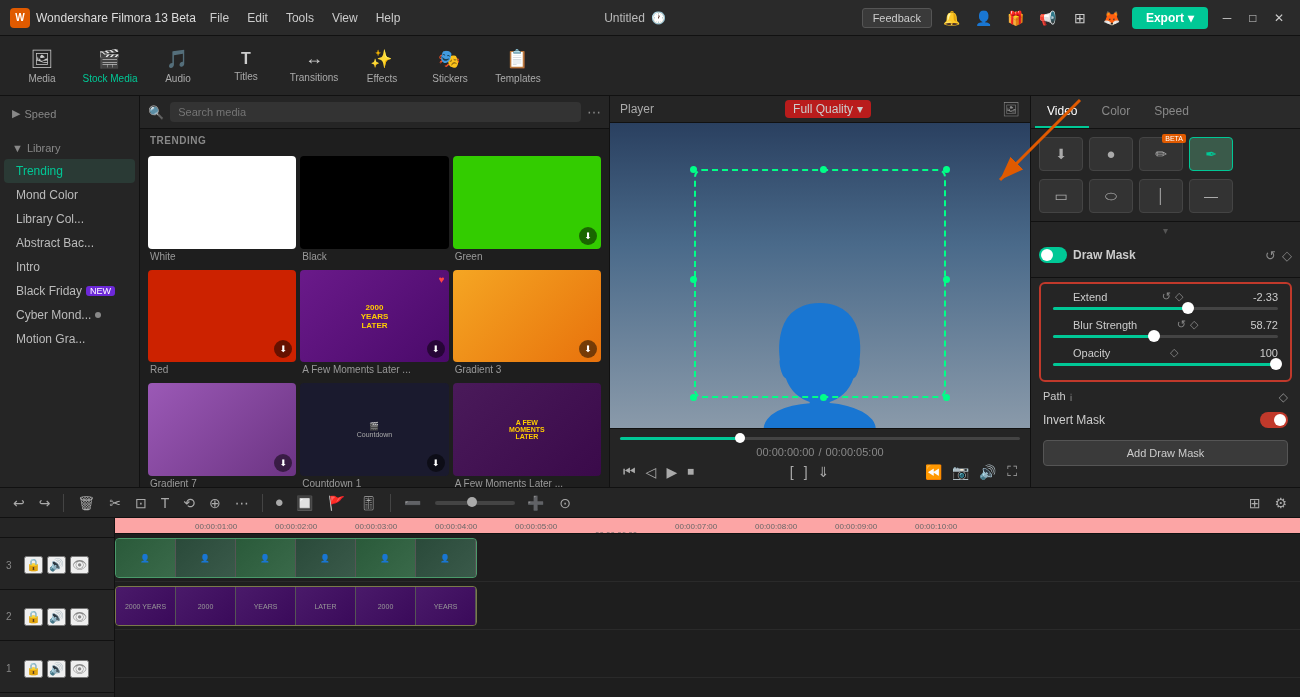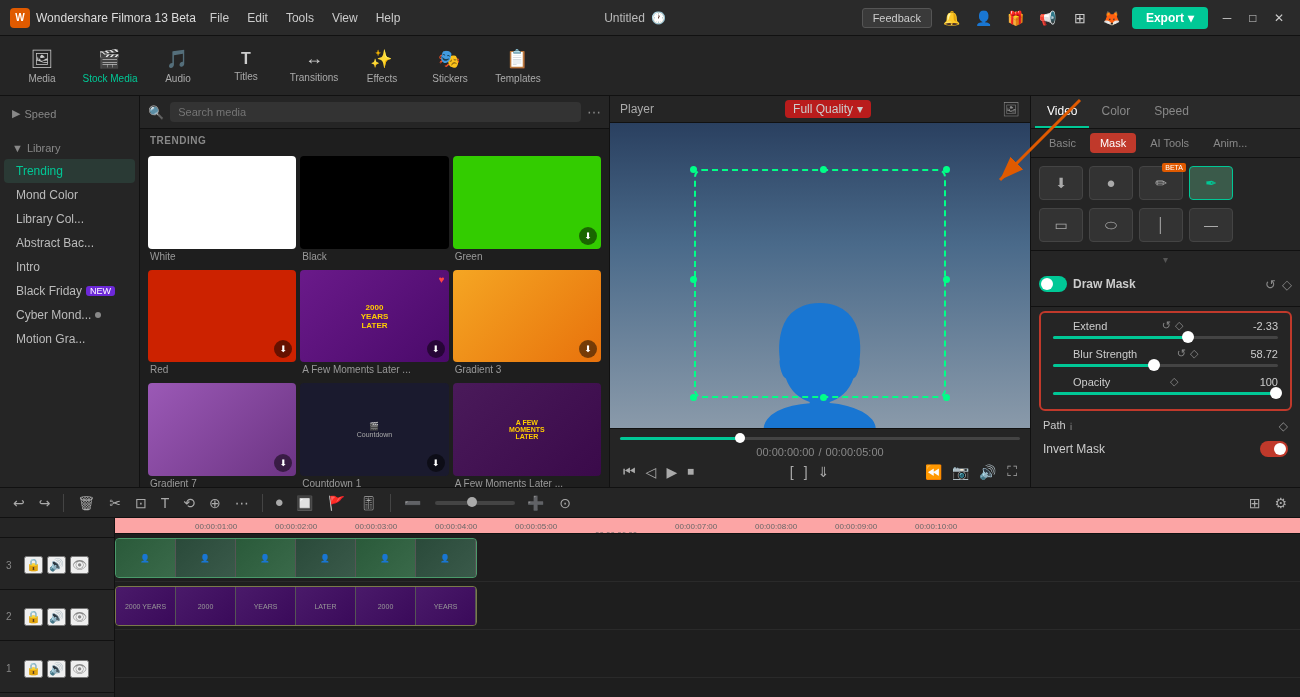--- a/index.html
+++ b/index.html
@@ -398,26 +398,20 @@
       </div>
     </div>
   </div>
 
   <div class="right-panel">
     <div class="right-tabs">
       <div class="right-tab active">Video</div>
       <div class="right-tab">Color</div>
       <div class="right-tab">Speed</div>
     </div>
-    <div class="right-sub-tabs">
-      <div class="sub-tab">Basic</div>
-      <div class="sub-tab active">Mask</div>
-      <div class="sub-tab">AI Tools</div>
-      <div class="sub-tab">Anim...</div>
-    </div>
 
     <div class="mask-icons-row">
       <div class="mask-icon-btn" title="Import">⬇</div>
       <div class="mask-icon-btn" title="Circle">⏺</div>
       <div class="mask-icon-btn" title="Draw Pen" style="position:relative">
         <span style="position:absolute;top:-4px;right:-4px;background:#e05a00;color:white;font-size:7px;padding:1px 3px;border-radius:2px">BETA</span>
         ✏
       </div>
       <div class="mask-icon-btn active" title="Draw Shape">✒</div>
       <div style="width:100%;display:flex;gap:6px;margin-top:2px">
@@ -494,20 +488,21 @@
       <span style="color:#888;cursor:pointer">◇</span>
     </div>
 
     <div class="invert-row">
       <span>Invert Mask</span>
       <div class="invert-toggle">
         <div class="invert-dot"></div>
       </div>
     </div>
 
+    <div class="add-draw-mask-btn">Add Draw Mask</div>
 
     <div style="flex:1"></div>
 
   </div>
 </div>
 
 <div class="bottom-panel">
   <div class="bottom-toolbar">
     <button class="btm-btn">↩</button>
     <button class="btm-btn">↪</button>

